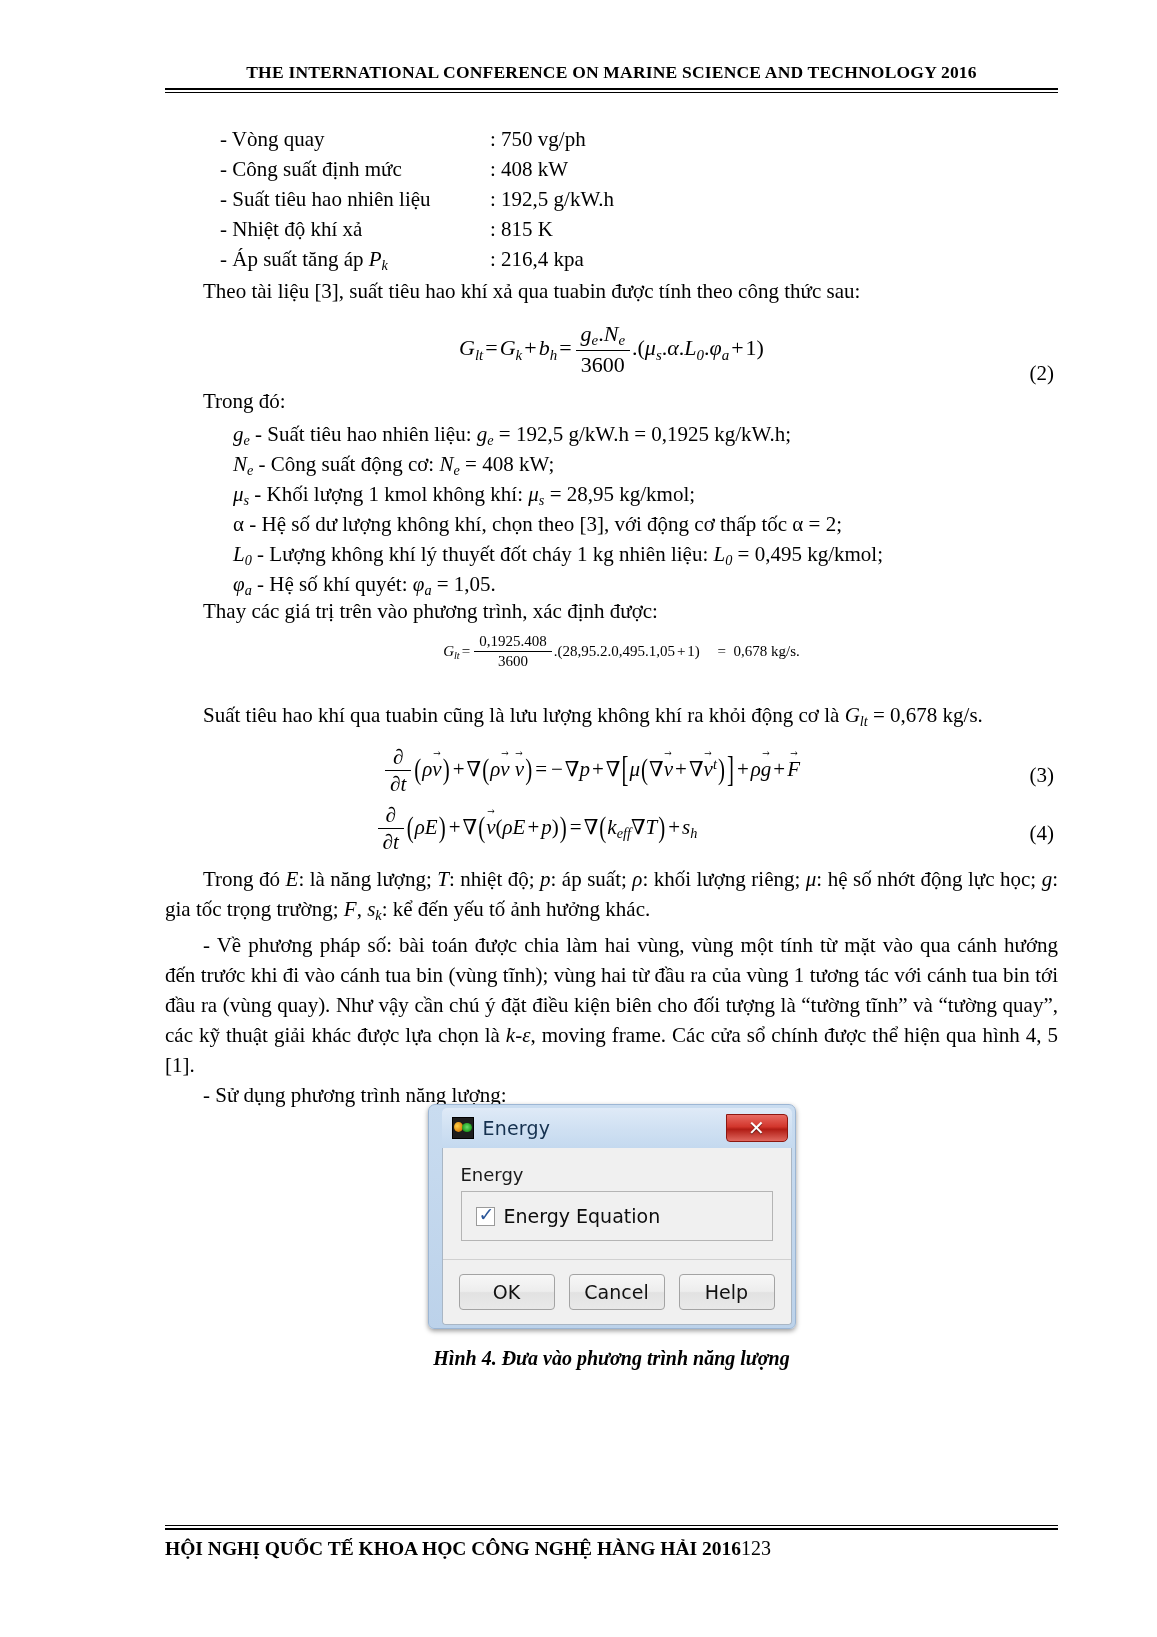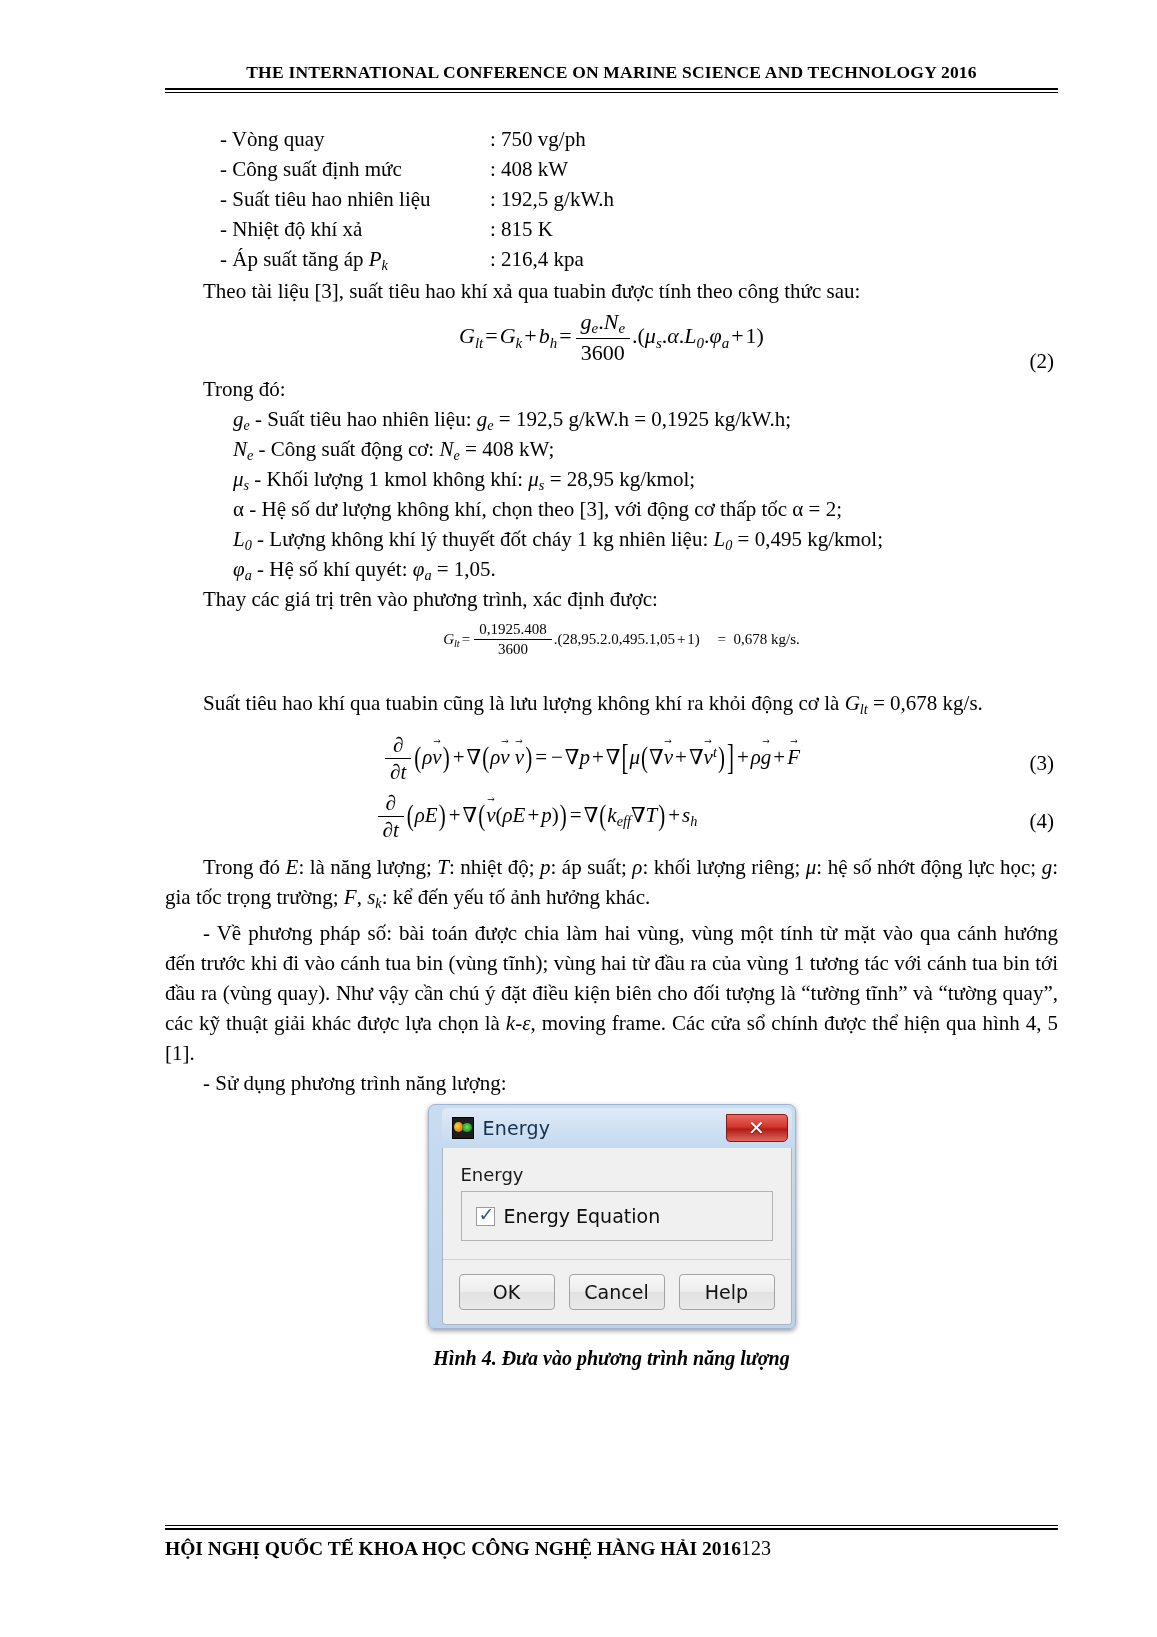--- a/index.html
+++ b/index.html
@@ -77,21 +77,21 @@
     height: 30px;
     line-height: 30px;
     padding-left: 55px;
   }
   .spec-label { width: 270px; }
   .spec-value { white-space: nowrap; }
 
   .defs { padding-left: 68px; }
   .def-row {
     height: 30px;
-    line-height: 30px;
+    line-height: 36px;
     white-space: nowrap;
   }
 
   i, em { font-style: italic; }
   sub {
     font-size: 0.68em;
     vertical-align: -0.28em;
     font-style: italic;
   }
   sup {
@@ -380,21 +380,21 @@
           <span class="spec-value">: 815 K</span>
         </div>
         <div class="spec-row">
           <span class="spec-label">- Áp suất tăng áp <i>P</i><sub>k</sub></span>
           <span class="spec-value">: 216,4 kpa</span>
         </div>
       </div>
 
       <p class="para indent" style="margin-top:2px;">Theo tài liệu [3], suất tiêu hao khí xả qua tuabin được tính theo công thức sau:</p>
 
-      <div class="eq-block" style="margin-top:0;height:62px;">
+      <div class="eq-block" style="margin-top:12px;height:62px;">
         <div class="eq-center" style="padding-top:4px;">
           <span class="math">
             <i>G</i><sub>lt</sub><span class="op">=</span><i>G</i><sub>k</sub><span class="op">+</span><i>b</i><sub>h</sub><span class="op">=</span><span class="frac"><span class="num"><i>g</i><sub>e</sub><span class="up">.</span><i>N</i><sub>e</sub></span><span class="den"><span class="up">3600</span></span></span><span class="paren">.(</span>μ<sub>s</sub><span class="up">.</span>α<span class="up">.</span><i>L</i><sub>0</sub><span class="up">.</span>φ<sub>a</sub><span class="op">+</span><span class="up">1)</span>
           </span>
         </div>
         <span class="eq-num" style="top:40px;">(2)</span>
       </div>
 
       <p class="para indent" style="margin-top:6px;">Trong đó:</p>
 

